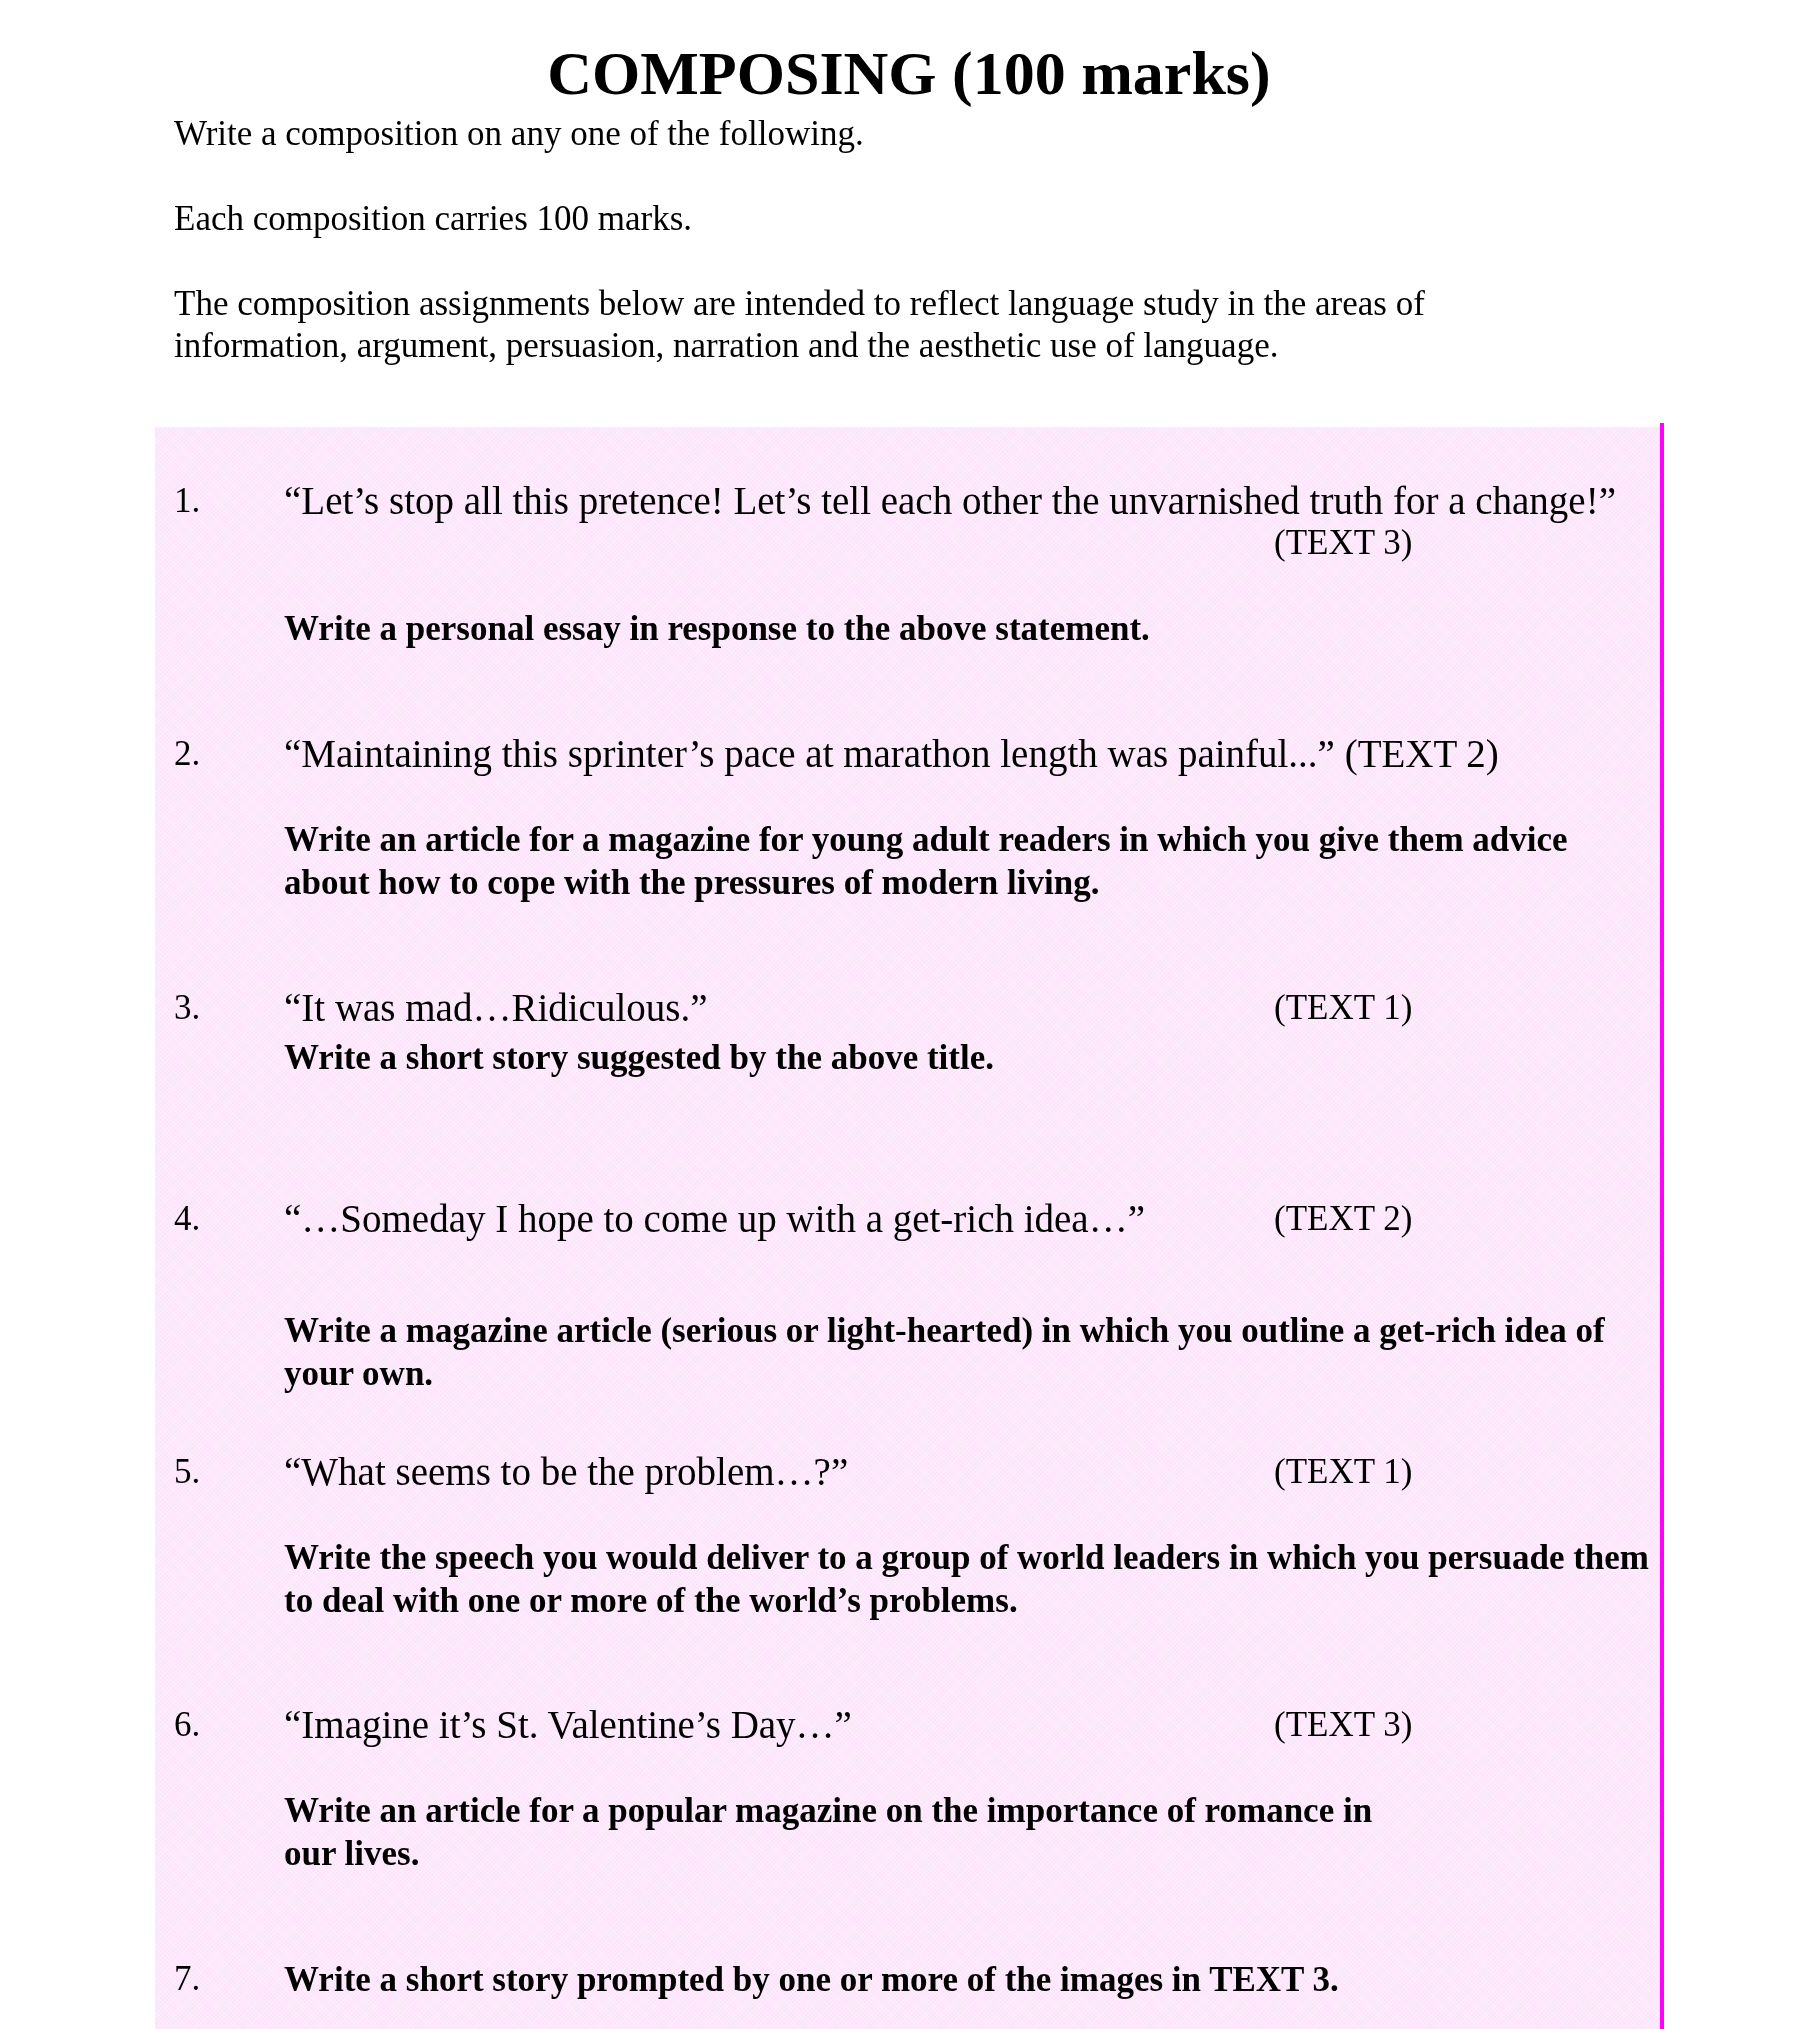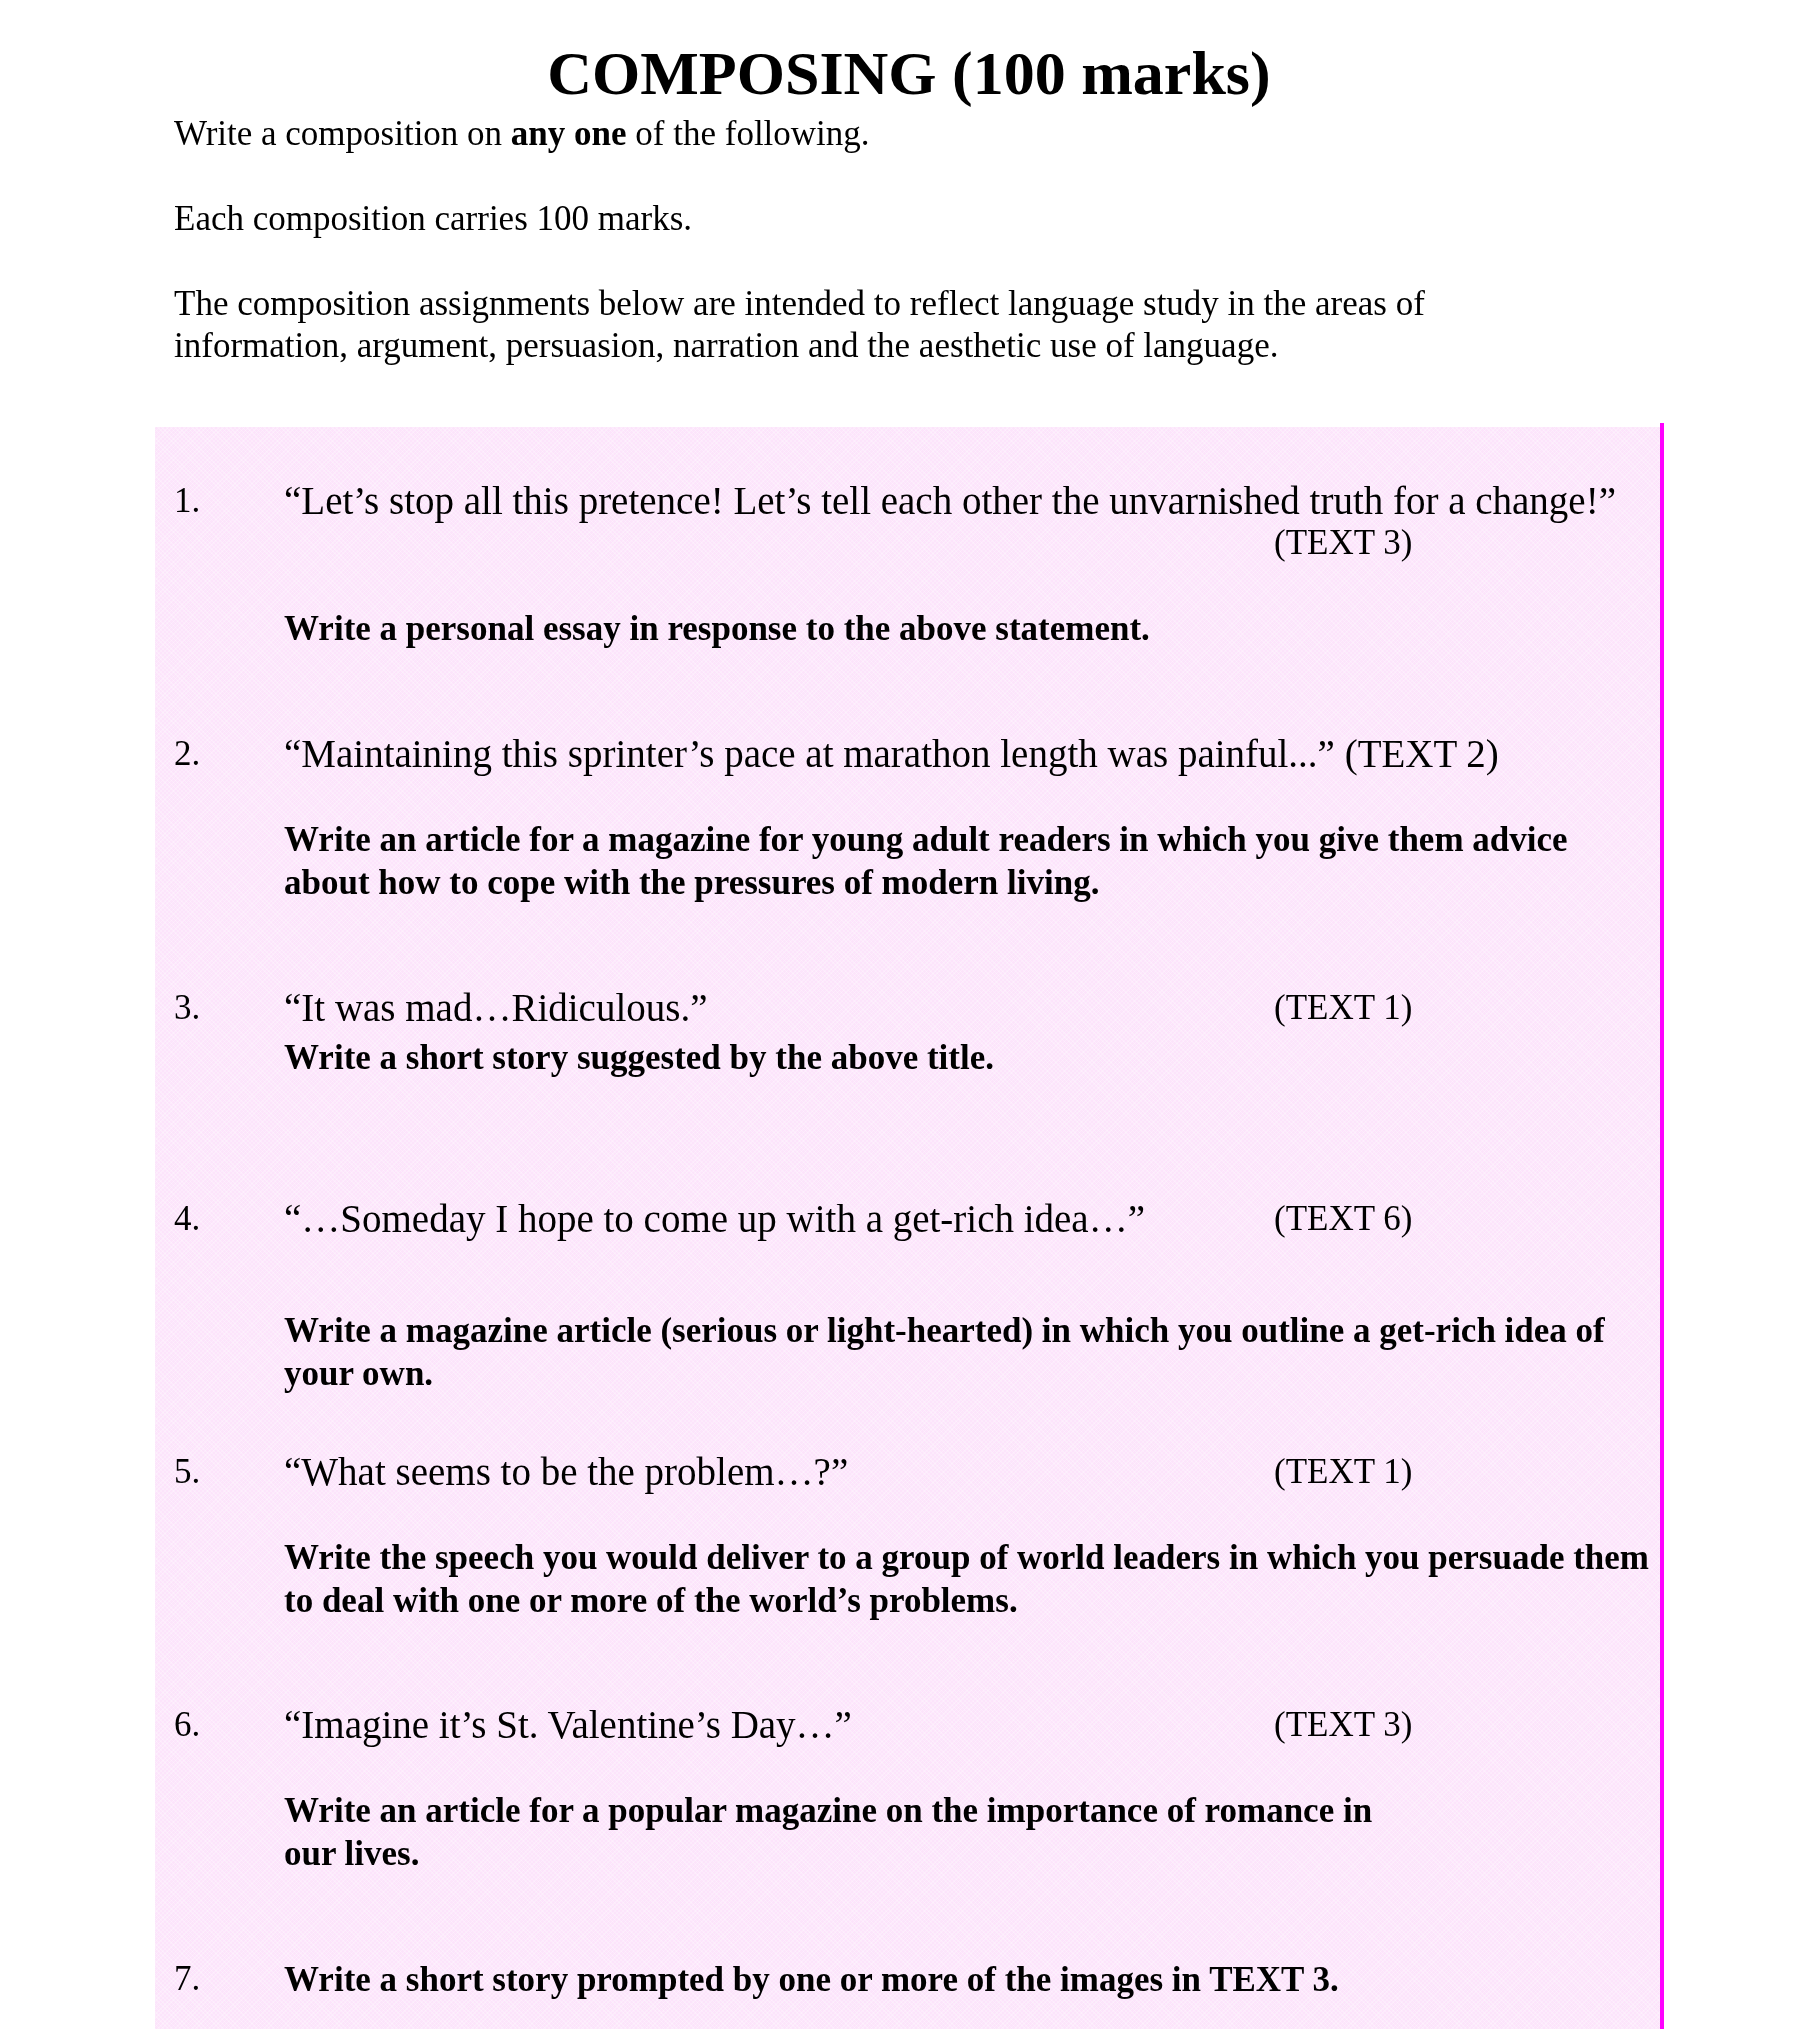--- a/index.html
+++ b/index.html
@@ -25,21 +25,21 @@
       font-weight: bold;
       line-height: 58px;
     }
     .intro {
       position: absolute;
       left: 174px;
       font-size: 35px;
       line-height: 42px;
       width: 1400px;
     }
-    .intro b { font-weight: bold; }
+    .intro b { font-weight: normal; }
     .pink-box {
       position: absolute;
       left: 155px;
       top: 427px;
       width: 1505px;
       height: 1602px;
       background-color: #fce4fb;
       background-image:
         repeating-linear-gradient(45deg, rgba(255,255,255,0.25) 0 1px, transparent 1px 3px),
         repeating-linear-gradient(-45deg, rgba(255,255,255,0.25) 0 1px, transparent 1px 3px);
@@ -113,21 +113,21 @@
 <div>
   <div class="q-num" style="top:987px;">3.</div>
   <div class="q-text" style="top:987px;">“It was mad…Ridiculous.”</div>
   <div class="q-ref" style="top:987px;">(TEXT 1)</div>
   <div class="q-task" style="top:1036px;">Write a short story suggested by the above title.</div>
 </div>
 
 <div>
   <div class="q-num" style="top:1198px;">4.</div>
   <div class="q-text" style="top:1198px;">“…Someday I hope to come up with a get-rich idea…”</div>
-  <div class="q-ref" style="top:1198px;">(TEXT 6)</div>
+  <div class="q-ref" style="top:1198px;">(TEXT 2)</div>
   <div class="q-task" style="top:1309px;">Write a magazine article (serious or light-hearted) in which you outline a get-rich idea of your own.</div>
 </div>
 
 <div>
   <div class="q-num" style="top:1451px;">5.</div>
   <div class="q-text" style="top:1451px;">“What seems to be the problem…?”</div>
   <div class="q-ref" style="top:1451px;">(TEXT 1)</div>
   <div class="q-task" style="top:1536px;">Write the speech you would deliver to a group of world leaders in which you persuade them to deal with one or more of the world’s problems.</div>
 </div>
 

